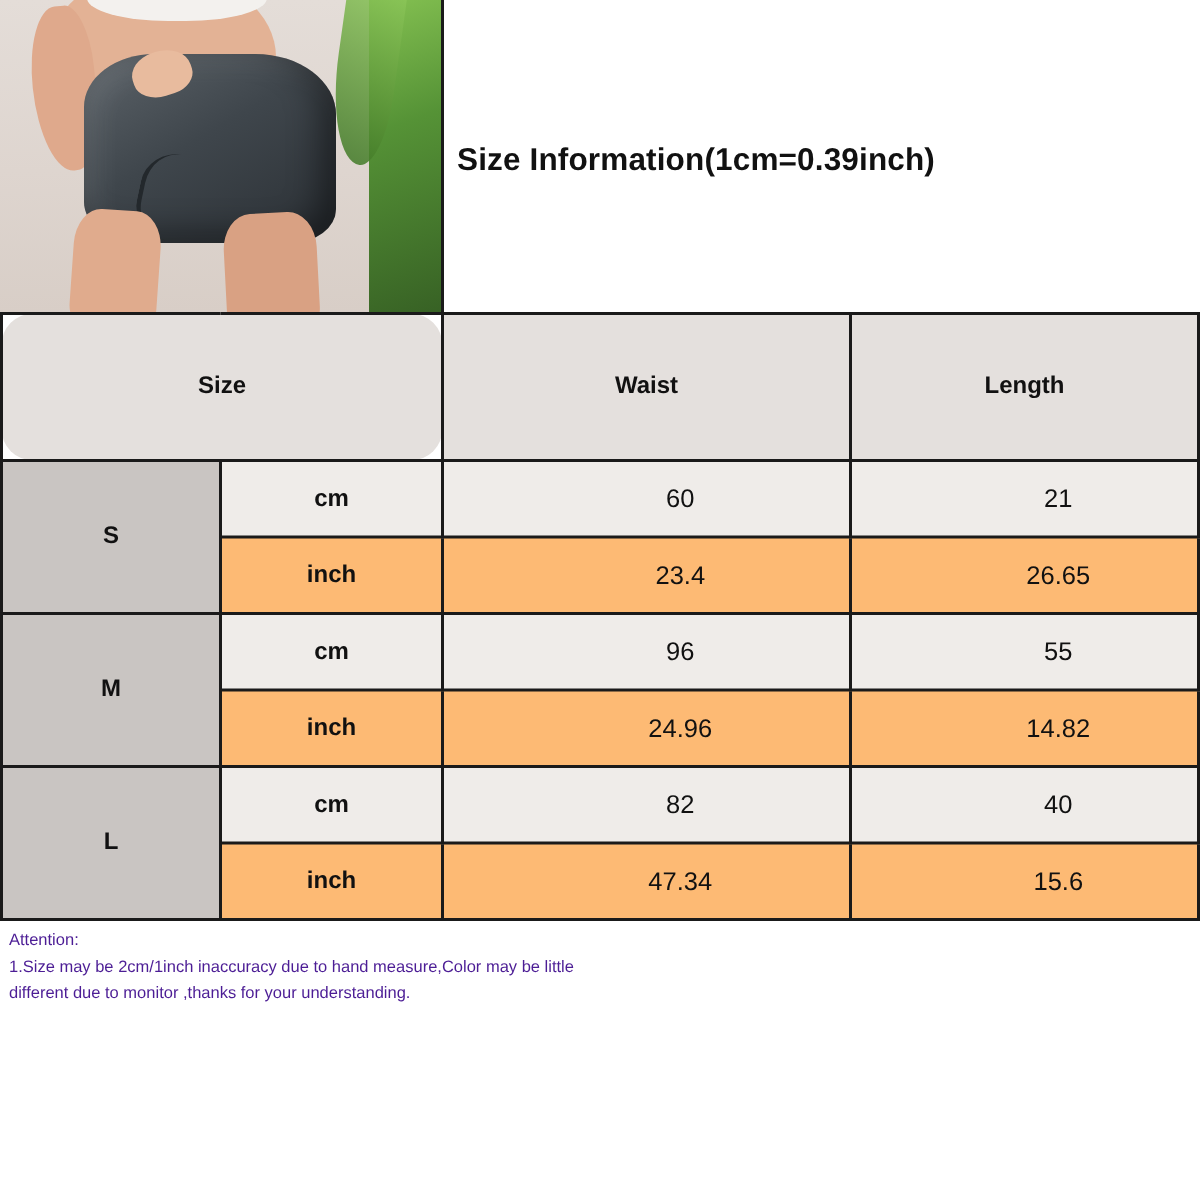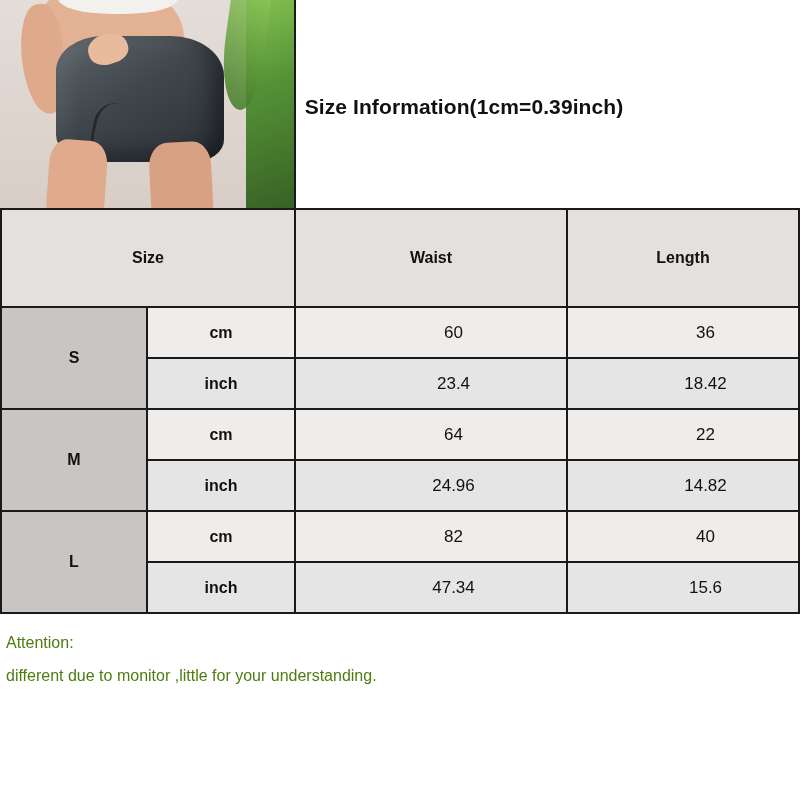--- a/index.html
+++ b/index.html
@@ -183,52 +183,53 @@
   .col-length { width: 232px; }
 
   .hdr-row td {
     height: 96px;
     background: #e4e0dd;
     font-weight: bold;
   }
   .hdr-size {
     font-size: 29px;
     font-weight: bold;
+    border-radius: 21px;
   }
   .hdr-measure {
     font-size: 17px;
     font-weight: bold;
   }
 
   td.size-label {
     background: #c9c5c2;
     font-weight: bold;
     font-size: 17px;
   }
   td.unit-cell {
     font-weight: bold;
     font-size: 16px;
   }
   tr.band-a td { background: #efece9; height: 49px; }
-  tr.band-b td { background: #e5e5e5; height: 49px; }
+  tr.band-b td { background: #fdba74; height: 49px; }
   tr.band-a td.size-label, tr.band-b td.size-label { background: #c9c5c2; }
   tr.band-a td.value, tr.band-b td.value { font-size: 17px; padding-left: 45px; }
 
   
   .attention {
     box-sizing: border-box;
     width: 800px;
     padding: 6px 4px 8px 6px;
     background: #ffffff;
   }
   .attention p {
-    margin: 12px 0 3px 0;
-    font-size: 16px;
+    margin: 0 0 3px 0;
+    font-size: 11px;
     line-height: 1.32;
-    color: #4d7c0f;
+    color: #4c1d95;
   }
   .footer-space {
     width: 800px;
     height: 58px;
     background: #ffffff;
   }
 </style>
 </head>
 <body>
 
@@ -264,33 +265,33 @@
       <tr class="hdr-row">
         <td class="hdr-size" colspan="2">Size</td>
         <td class="hdr-measure">Waist</td>
         <td class="hdr-measure">Length</td>
       </tr>
 
       <tr class="band-a">
         <td class="size-label" rowspan="2">S</td>
         <td class="unit-cell">cm</td>
         <td class="value">60</td>
-        <td class="value">36</td>
+        <td class="value">21</td>
       </tr>
       <tr class="band-b">
         <td class="unit-cell">inch</td>
         <td class="value">23.4</td>
-        <td class="value">18.42</td>
+        <td class="value">26.65</td>
       </tr>
 
       <tr class="band-a">
         <td class="size-label" rowspan="2">M</td>
         <td class="unit-cell">cm</td>
-        <td class="value">64</td>
-        <td class="value">22</td>
+        <td class="value">96</td>
+        <td class="value">55</td>
       </tr>
       <tr class="band-b">
         <td class="unit-cell">inch</td>
         <td class="value">24.96</td>
         <td class="value">14.82</td>
       </tr>
 
       <tr class="band-a">
         <td class="size-label" rowspan="2">L</td>
         <td class="unit-cell">cm</td>
@@ -300,17 +301,18 @@
       <tr class="band-b">
         <td class="unit-cell">inch</td>
         <td class="value">47.34</td>
         <td class="value">15.6</td>
       </tr>
     </tbody>
   </table>
 
   <div class="attention">
     <p>Attention:</p>
-    <p>different due to monitor ,little for your understanding.</p>
+    <p>1.Size may be 2cm/1inch inaccuracy due to hand measure,Color may be little</p>
+    <p>different due to monitor ,thanks for your understanding.</p>
   </div>
 
   <div class="footer-space"></div>
 </div>
 
 </body></html>

